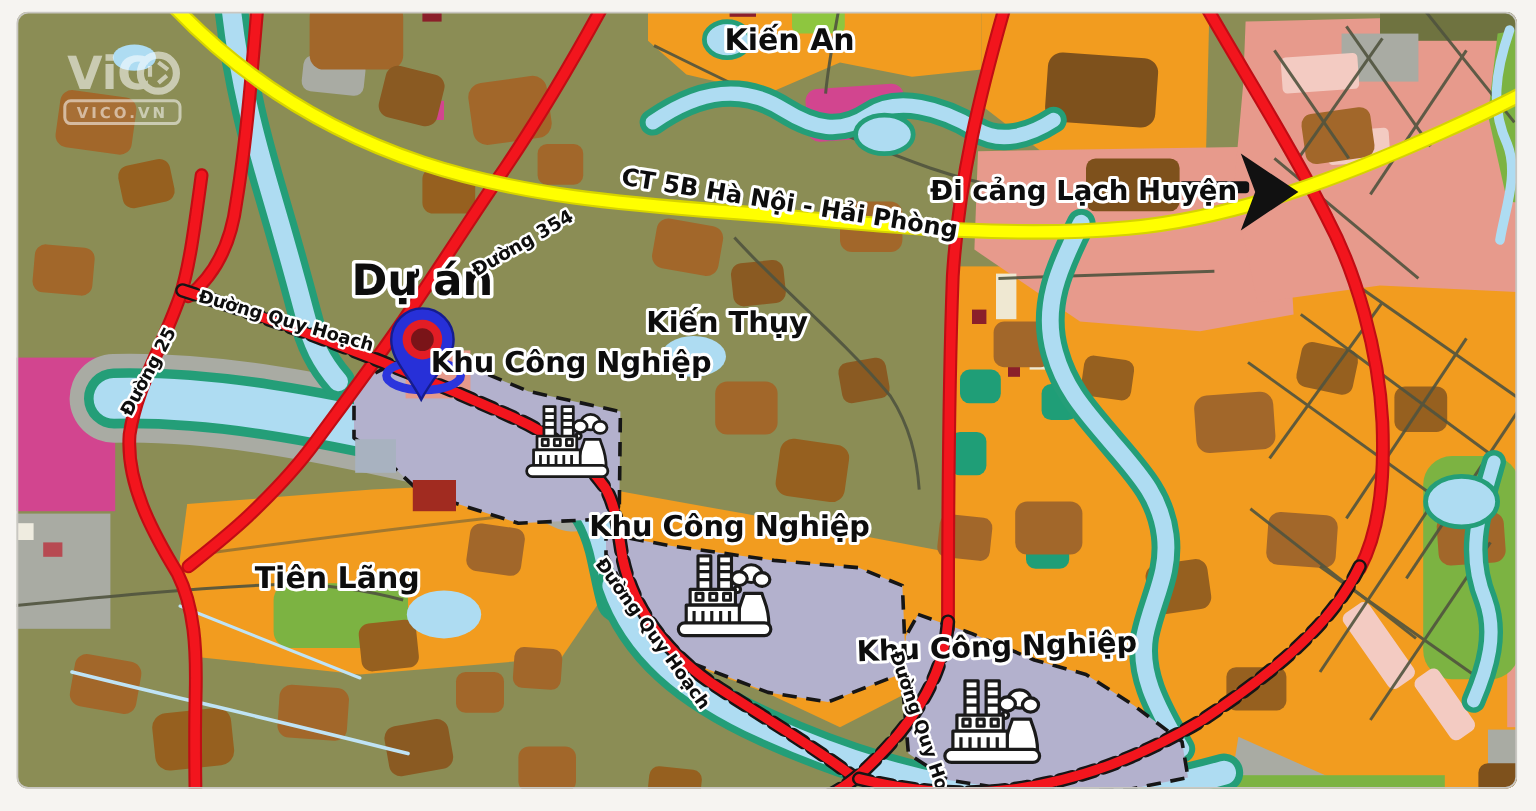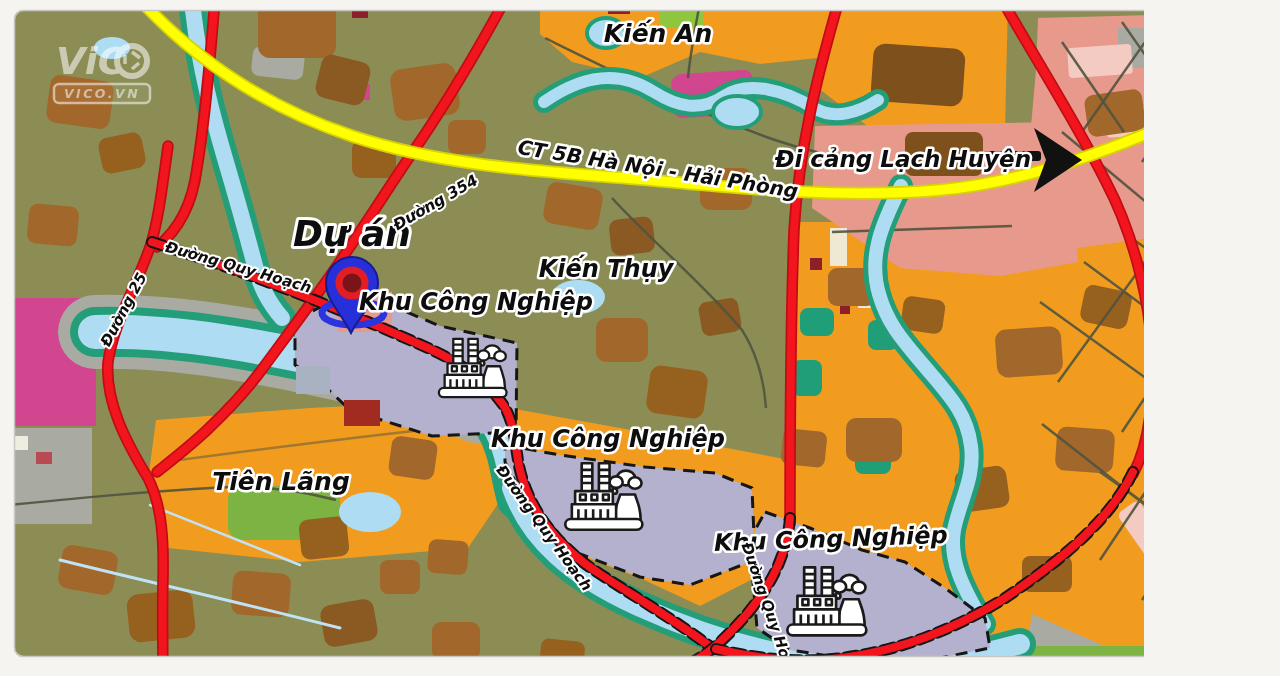--- a/index.html
+++ b/index.html
@@ -1,17 +1,17 @@
 <!DOCTYPE html>
 <html><head>
 <meta charset="utf-8">
 <style>
   html,body{margin:0;padding:0;background:#f6f4f1;}
-  .page{position:relative;width:1144px;height:676px;overflow:hidden;background:#f6f4f1;
-        font-family:"DejaVu Sans","Liberation Sans",sans-serif;font-style:italic;}
+  .page{position:relative;width:1280px;height:676px;overflow:hidden;background:#f6f4f1;
+        font-family:"DejaVu Sans","Liberation Sans",sans-serif;}
   svg{position:absolute;inset:0;}
   text{font-family:"DejaVu Sans","Liberation Sans",sans-serif;}
   .lbl{font-weight:bold;fill:#0d0d0d;stroke:#ffffff;stroke-linejoin:round;paint-order:stroke;}
 </style>
 </head>
 <body>
 
 <div class="page">
 <svg width="1280" height="676" viewBox="0 0 1280 676">
   <defs>

